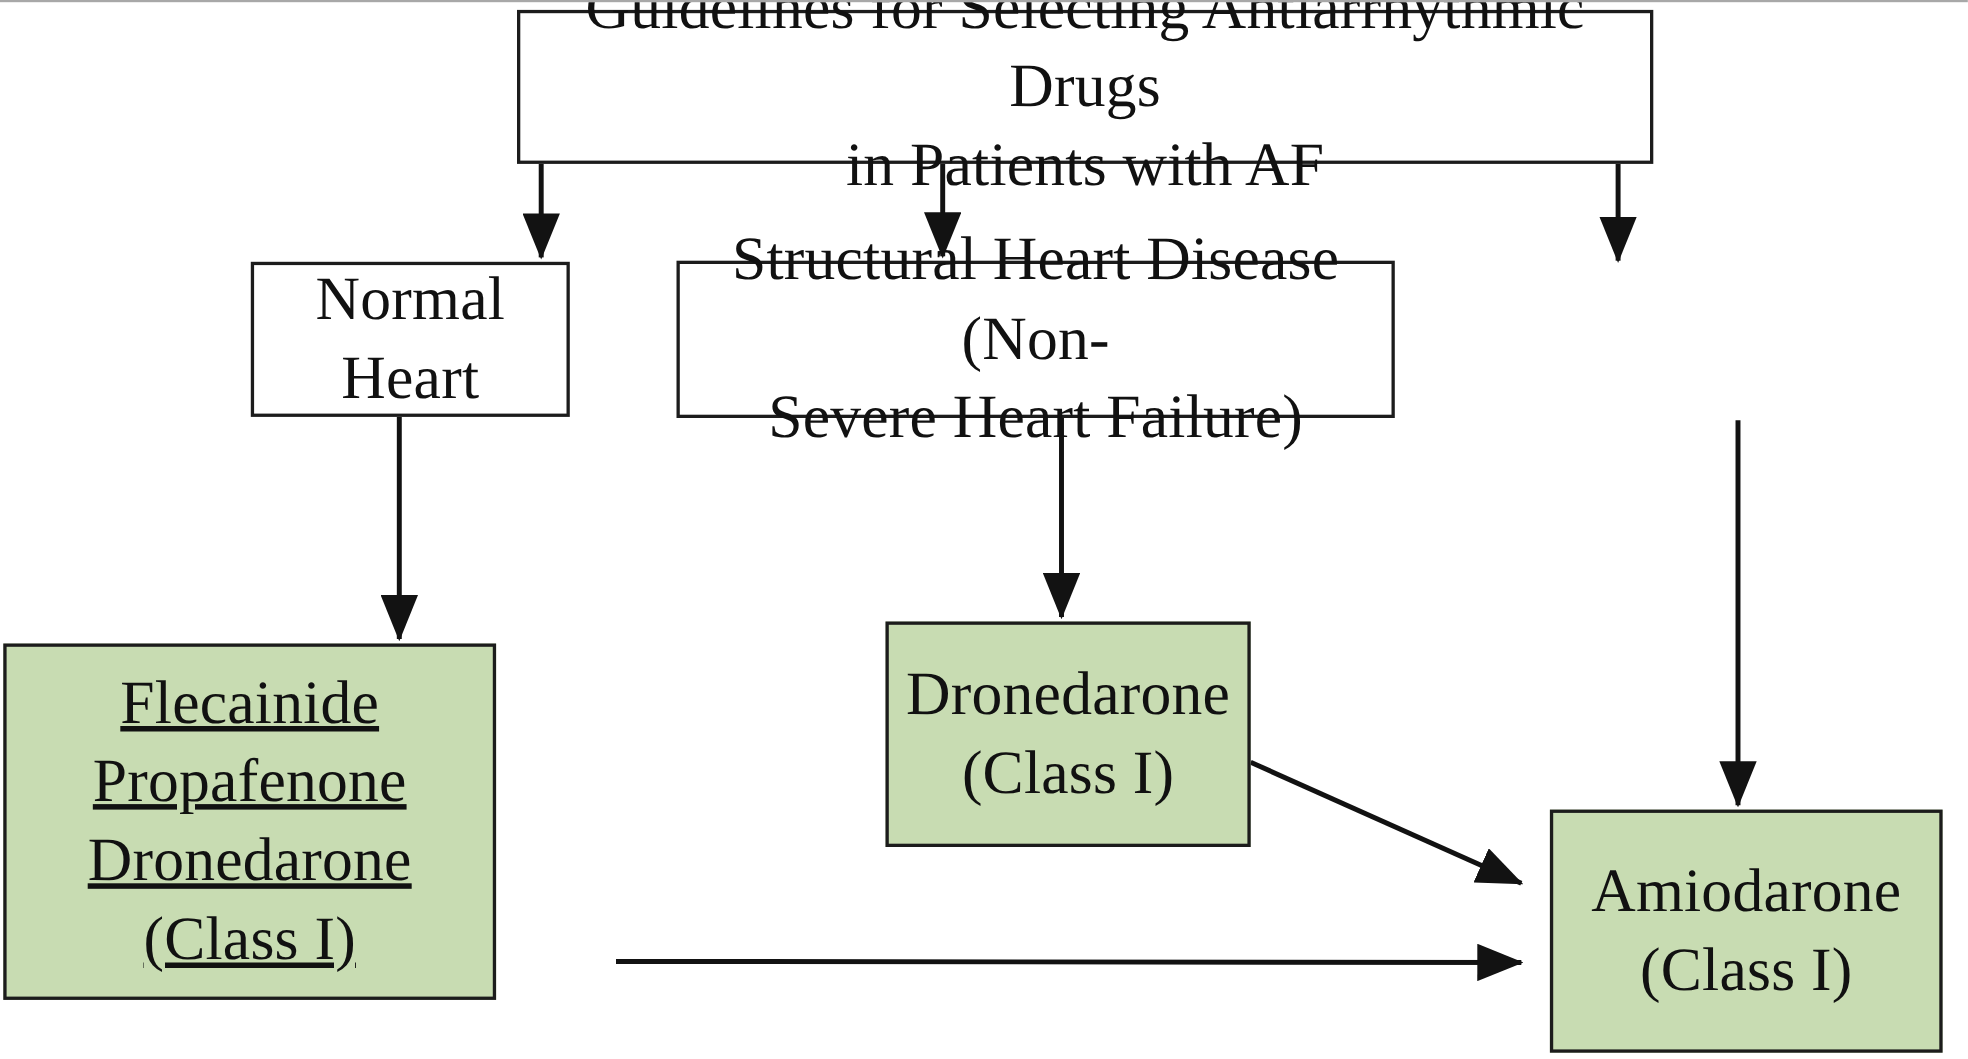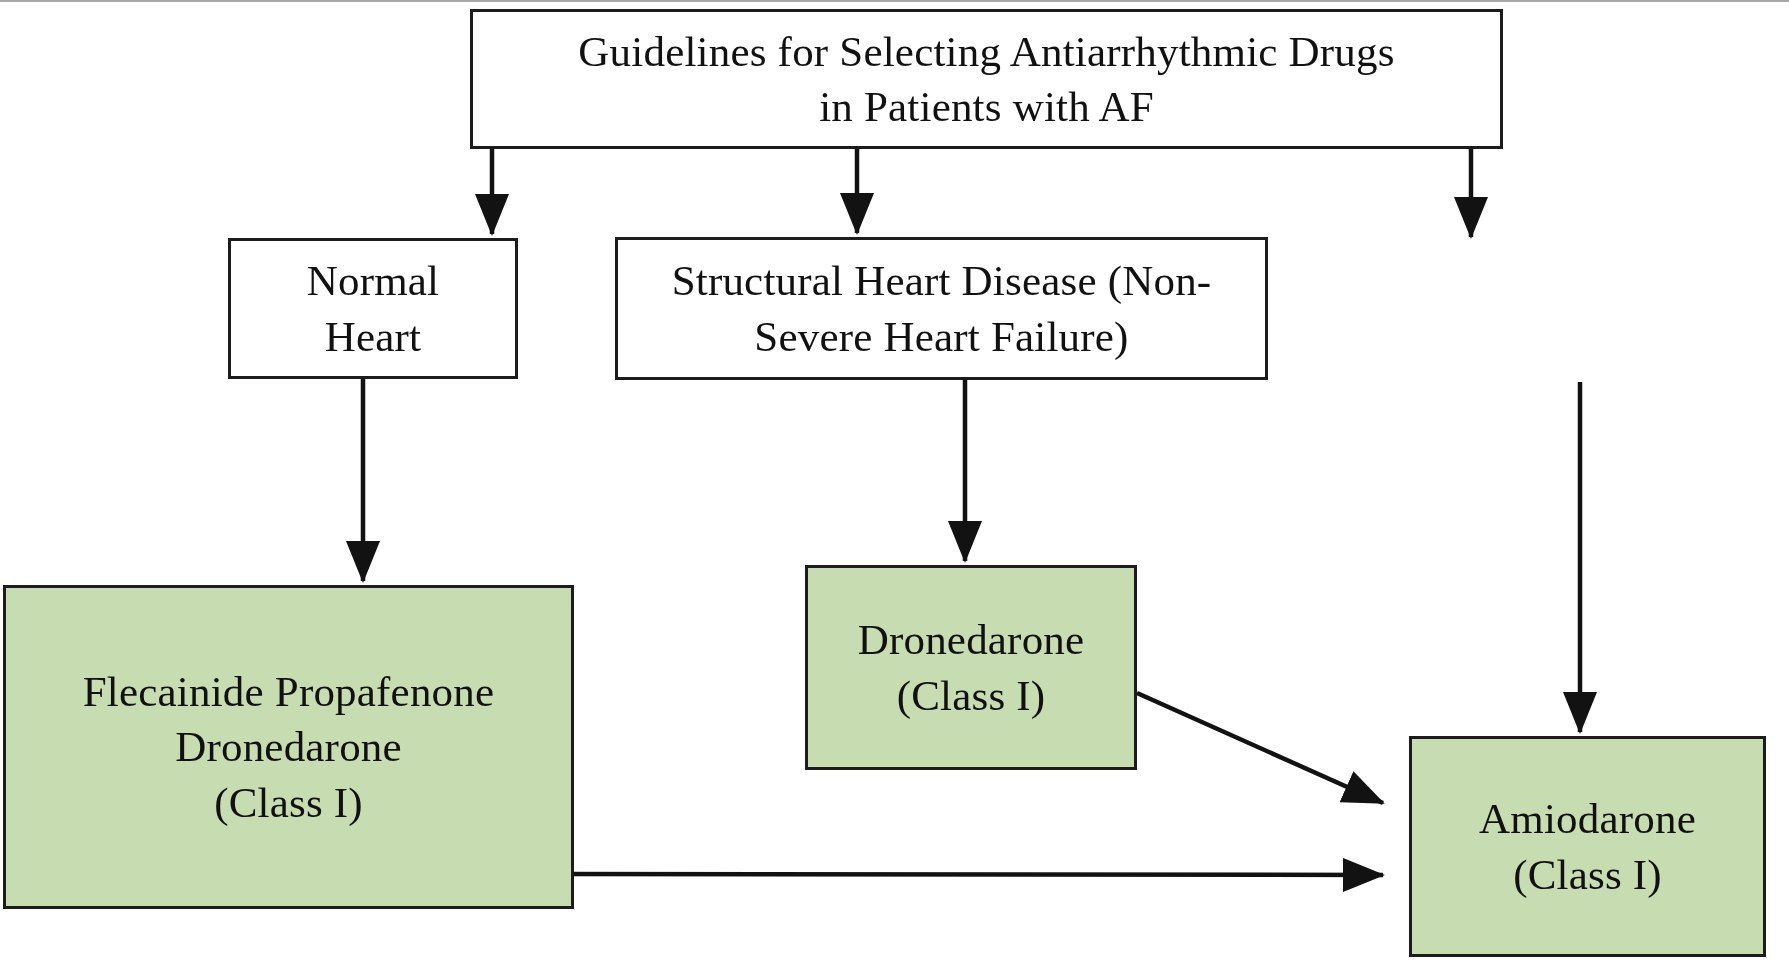--- a/index.html
+++ b/index.html
@@ -20,21 +20,21 @@
   .node {
     position: absolute;
     box-sizing: border-box;
     border: 3px solid var(--box_border, #1c1c1c);
     background: #ffffff;
     display: flex;
     align-items: center;
     justify-content: center;
     text-align: center;
     white-space: pre-line;
-    font-size: 43px;
+    font-size: 56px;
     line-height: 1.28;
     letter-spacing: 0.2px;
   }
   .node--green {
     background: var(--highlight_fill, #c8dcb2);
   }
   .edges-layer {
     position: absolute;
     left: 0;
     top: 0;
@@ -49,21 +49,21 @@
   }
   .edge-head {
     fill: var(--arrow, #121212);
   }
 
   
   #node-root          { left: 470px;  top: 7px;   width: 1033px; height: 140px; }
   #node-normal-heart  { left: 228px;  top: 236px; width: 290px;  height: 141px; }
   #node-structural    { left: 615px;  top: 235px; width: 653px;  height: 143px; }
   #node-severe-hf     { left: 1428px; top: 239px; width: 355px;  height: 141px; }
-  #node-flecainide    { left: 3px;    top: 583px; width: 571px;  height: 324px; }
+  #node-flecainide    { left: 3px;    top: 583px; width: 448px;  height: 324px; text-decoration: underline; }
   #node-dronedarone   { left: 805px;  top: 563px; width: 332px;  height: 205px; }
   #node-amiodarone    { left: 1385px; top: 734px; width: 357px;  height: 221px; margin-left: 24px; }
 </style>
 </head>
 <body>
 
 <div class="canvas">
 
   <svg class="edges-layer" width="1789" height="963" viewBox="0 0 1789 963" xmlns="http://www.w3.org/2000/svg">
     <defs>

